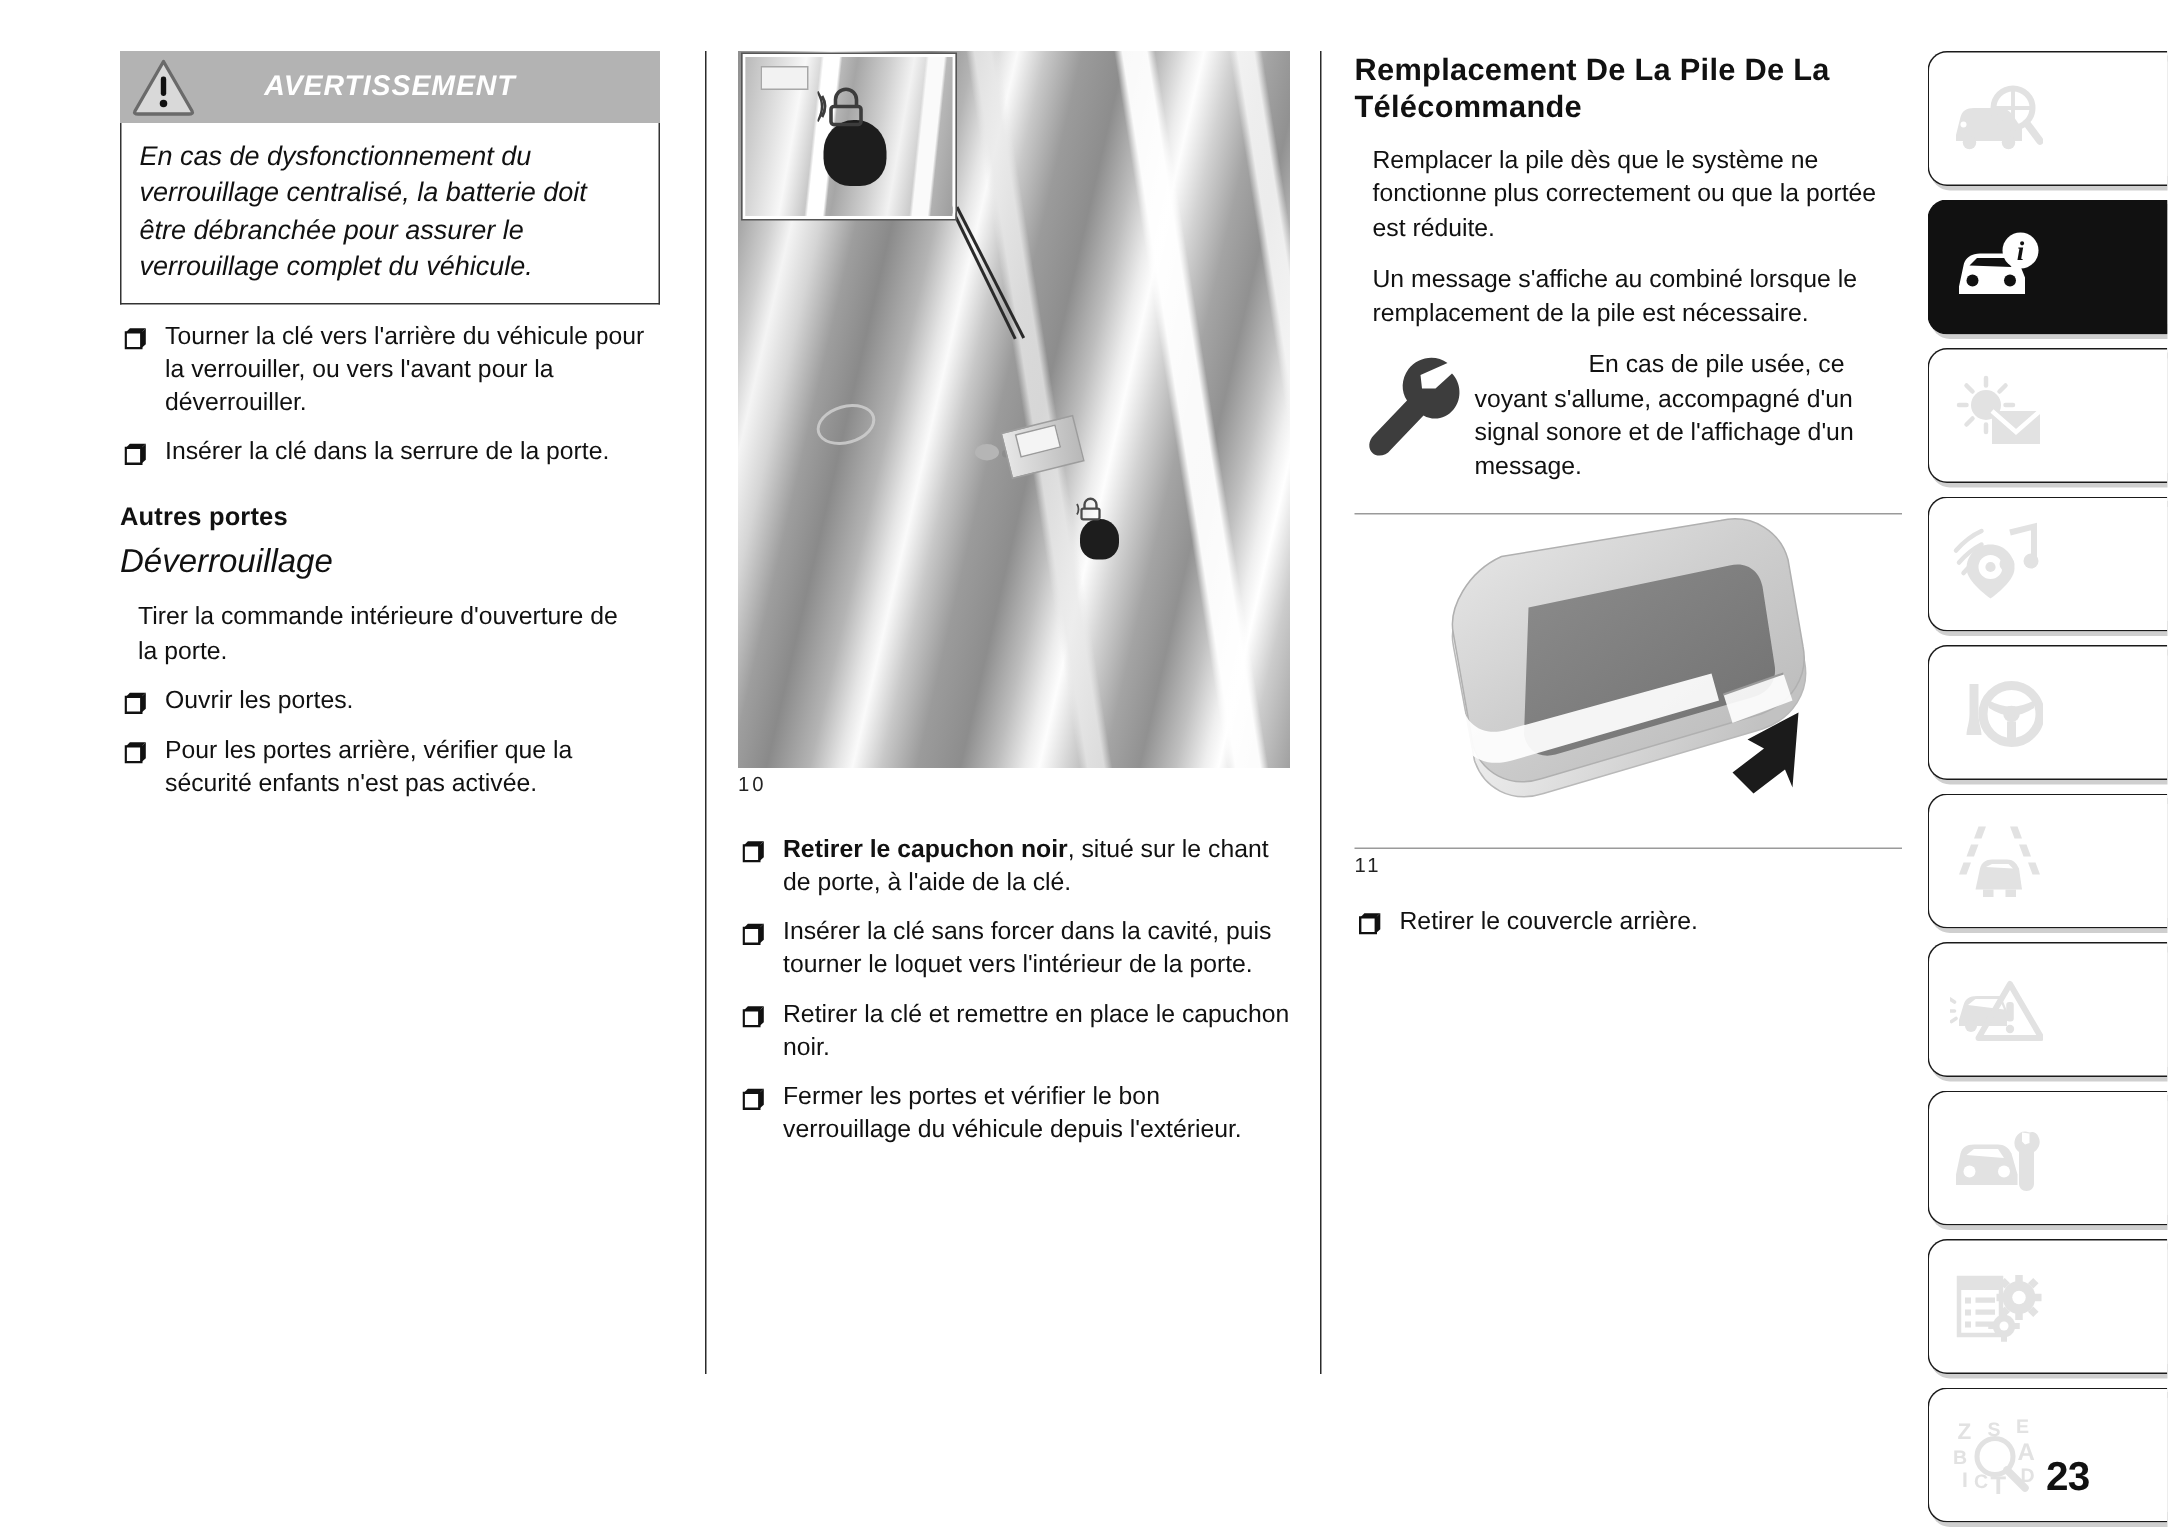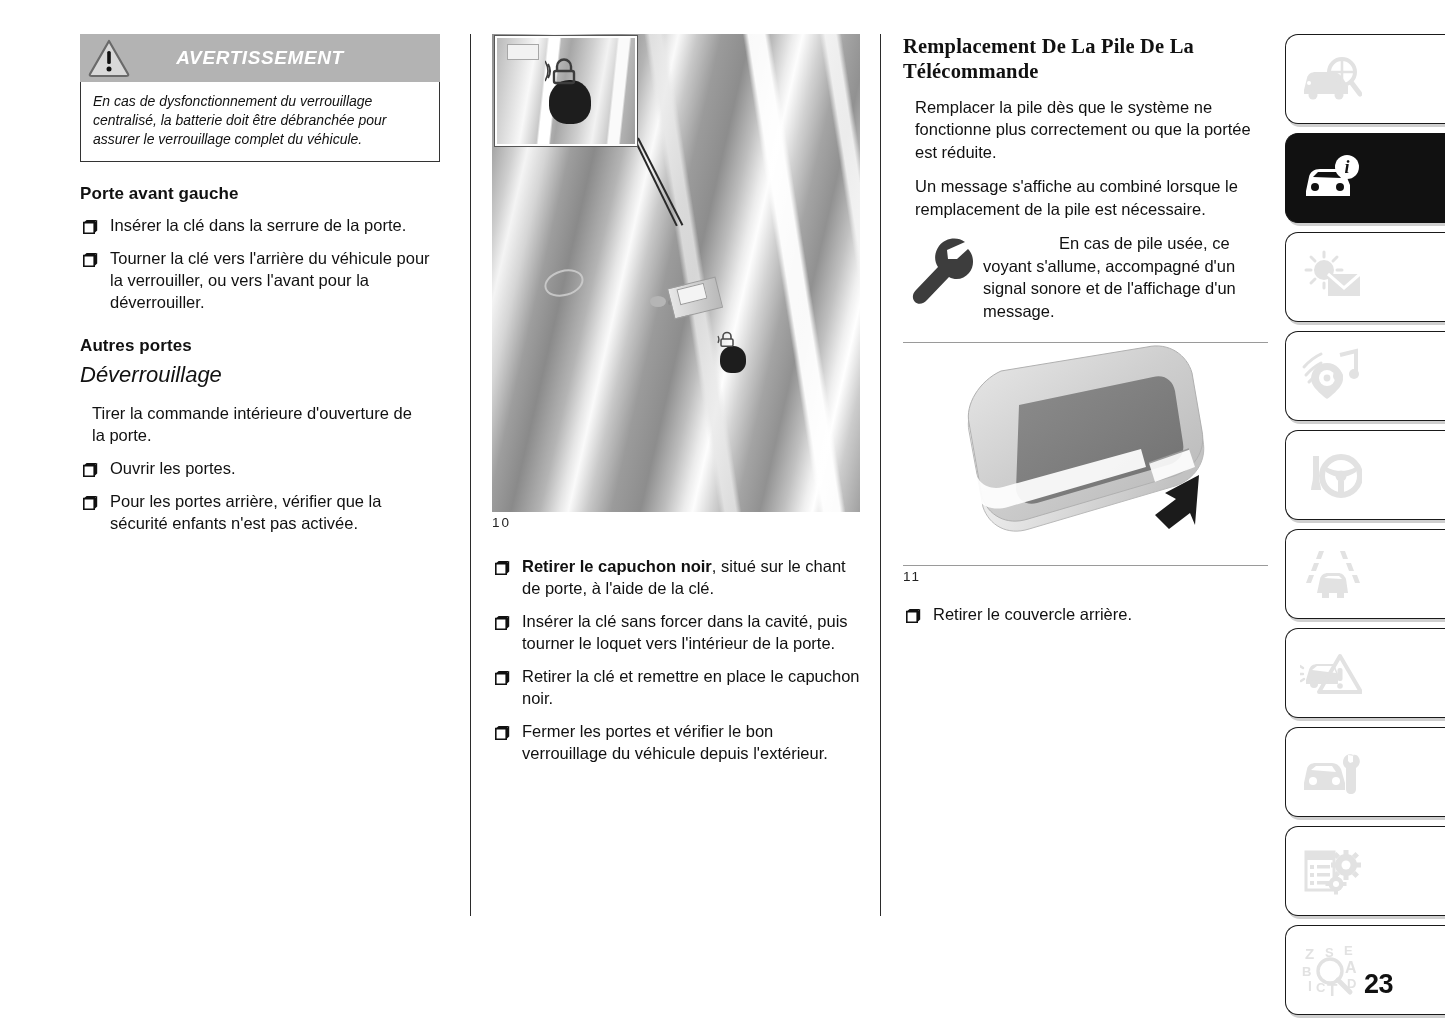--- a/index.html
+++ b/index.html
@@ -29,33 +29,33 @@
     display:flex;align-items:center;justify-content:center;
   }
   .warn-tri{position:absolute;left:8px;top:4px;width:42px;height:40px;}
   .warn-title{
     font-weight:bold;font-style:italic;font-size:19px;letter-spacing:.6px;
     color:#ffffff;
   }
   .warn-box{
     border:1px solid #333;border-top:none;
     padding:10px 12px 12px 12px;
-    font-style:italic;font-size:14px;line-height:1.36;
+    font-style:italic;font-size:18px;line-height:1.36;
   }
 
   
   h2.sec{
     font-size:17px;font-weight:bold;margin:22px 0 4px 0;letter-spacing:.1px;
   }
   .ital{font-style:italic;font-size:22px;line-height:1.35;margin:2px 0 0 0;}
   p.body{font-size:16.5px;line-height:1.36;margin:12px;}
 
   
   .disp-head{
-    font-family:Liberation Serif, serif;
+    font-family:Liberation Sans, sans-serif;
     font-weight:bold;font-size:20.5px;line-height:1.22;
     letter-spacing:.2px;margin:0 0 4px 0;
   }
 
   
   ul.cube{list-style:none;margin:0;padding:0;}
   ul.cube li{
     position:relative;padding-left:30px;margin:11px 0;
     font-size:16.5px;line-height:1.33;
   }
@@ -143,38 +143,37 @@
         <rect x="19.2" y="13" width="3.6" height="13" rx="1.6" fill="#111"></rect>
         <circle cx="21" cy="31" r="2.5" fill="#111"></circle>
       </svg>
       <div class="warn-title">AVERTISSEMENT</div>
     </div>
 
     <div class="warn-box">
       <span>En cas de dysfonctionnement du verrouillage centralisé, la batterie doit être débranchée pour assurer le verrouillage complet du véhicule.</span>
     </div>
 
-    <h2 class="sec">Porte avant gauche</h2>
 
     <ul class="cube">
       <li>
         <svg class="cube-mark" viewBox="0 0 15 15">
           <path d="M0.8 3.6 L11.2 3.6 L11.2 14.2 L0.8 14.2 Z" fill="#fff" stroke="#111" stroke-width="1.6"></path>
           <path d="M0.8 3.6 L3.6 0.9 L14.2 0.9 L11.2 3.6 Z" fill="#111"></path>
           <path d="M11.2 3.6 L14.2 0.9 L14.2 11.5 L11.2 14.2 Z" fill="#111"></path>
         </svg>
+        <span>Tourner la clé vers l'arrière du véhicule pour la verrouiller, ou vers l'avant pour la déverrouiller.</span>
+      </li>
+      <li>
+        <svg class="cube-mark" viewBox="0 0 15 15">
+          <path d="M0.8 3.6 L11.2 3.6 L11.2 14.2 L0.8 14.2 Z" fill="#fff" stroke="#111" stroke-width="1.6"></path>
+          <path d="M0.8 3.6 L3.6 0.9 L14.2 0.9 L11.2 3.6 Z" fill="#111"></path>
+          <path d="M11.2 3.6 L14.2 0.9 L14.2 11.5 L11.2 14.2 Z" fill="#111"></path>
+        </svg>
         <span>Insérer la clé dans la serrure de la porte.</span>
-      </li>
-      <li>
-        <svg class="cube-mark" viewBox="0 0 15 15">
-          <path d="M0.8 3.6 L11.2 3.6 L11.2 14.2 L0.8 14.2 Z" fill="#fff" stroke="#111" stroke-width="1.6"></path>
-          <path d="M0.8 3.6 L3.6 0.9 L14.2 0.9 L11.2 3.6 Z" fill="#111"></path>
-          <path d="M11.2 3.6 L14.2 0.9 L14.2 11.5 L11.2 14.2 Z" fill="#111"></path>
-        </svg>
-        <span>Tourner la clé vers l'arrière du véhicule pour la verrouiller, ou vers l'avant pour la déverrouiller.</span>
       </li>
     </ul>
 
     <h2 class="sec">Autres portes</h2>
     <div class="ital">Déverrouillage</div>
     <p class="body">Tirer la commande intérieure d'ouverture de la porte.</p>
 
     <ul class="cube">
       <li>
         <svg class="cube-mark" viewBox="0 0 15 15">

